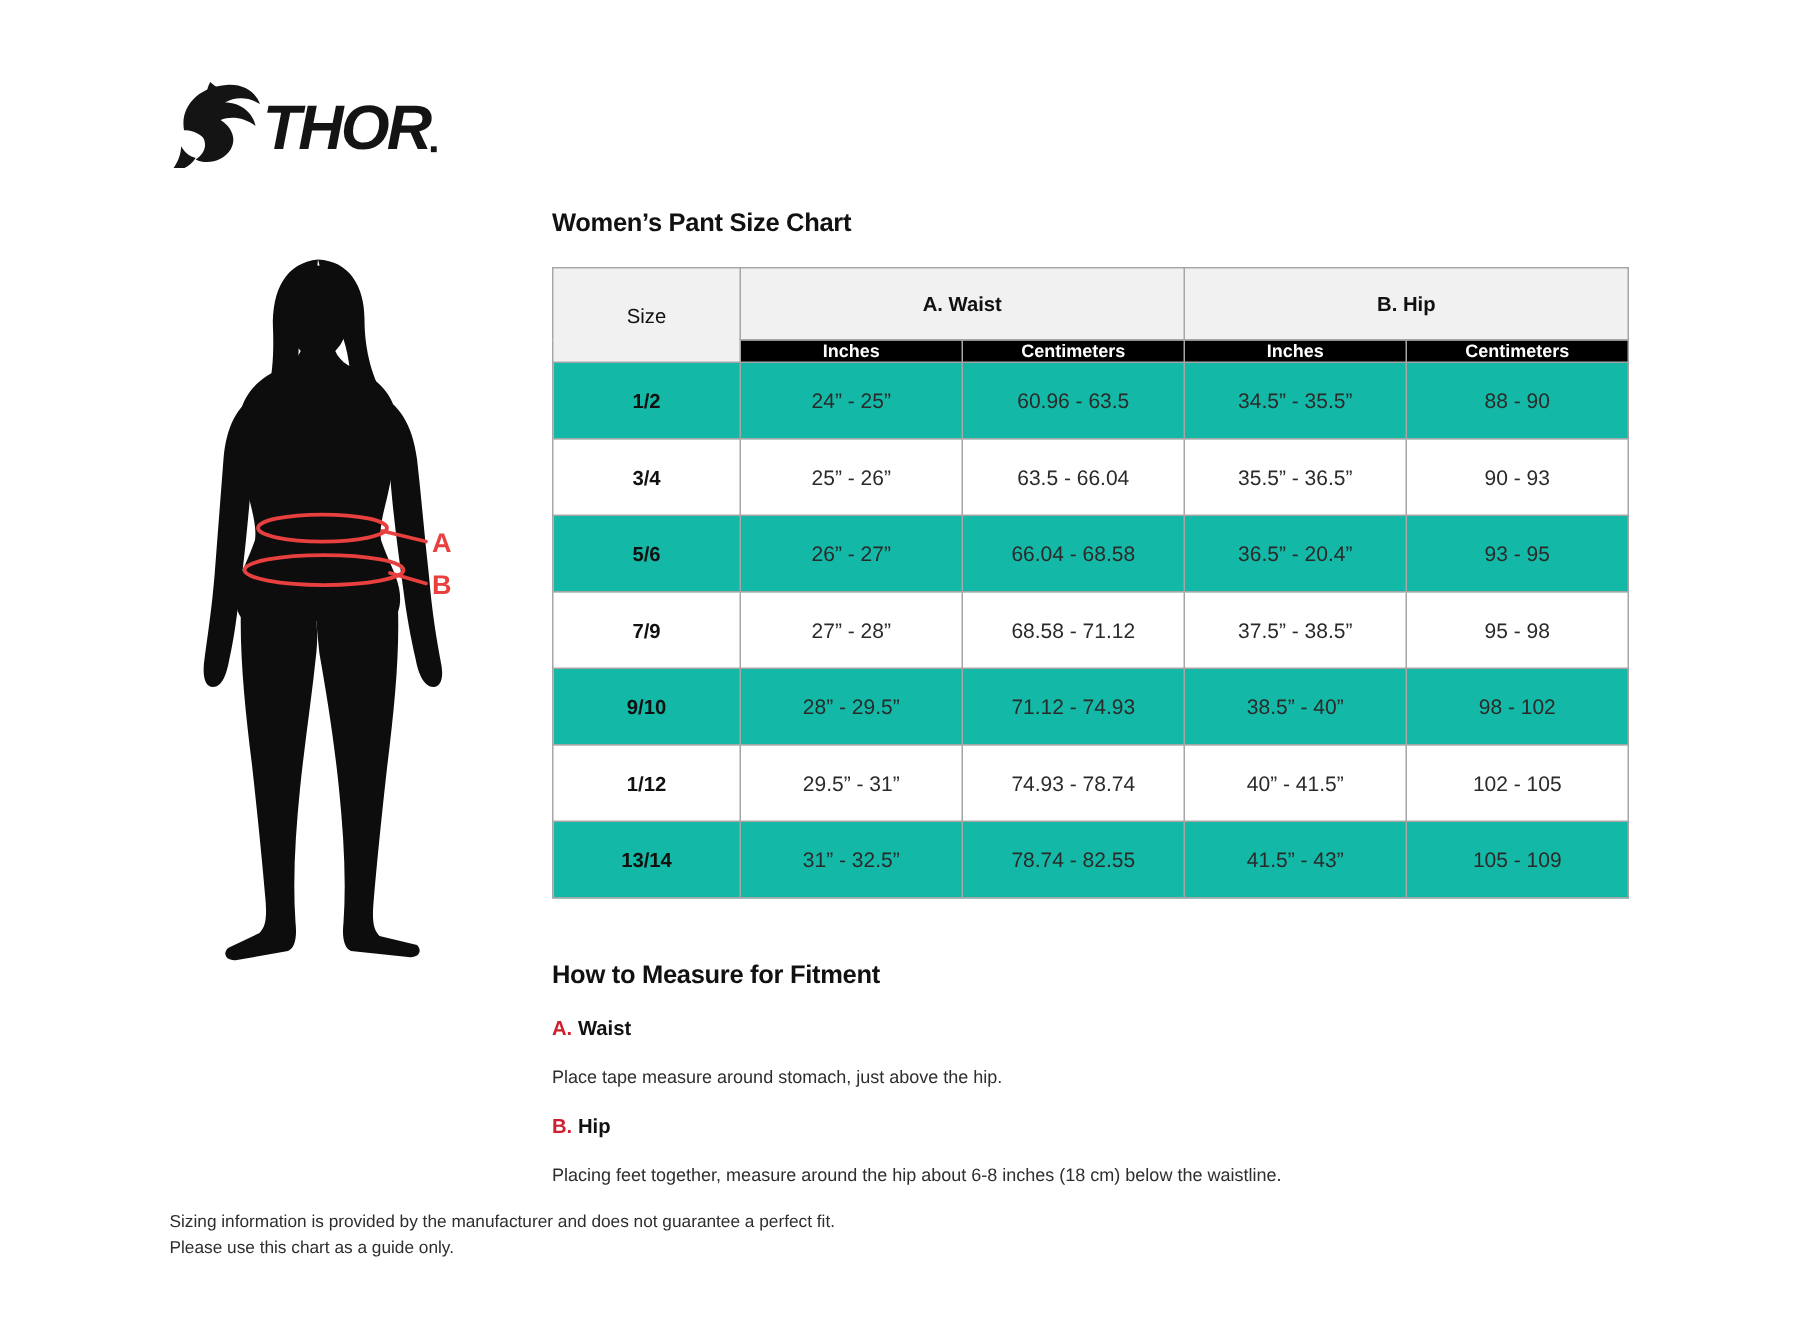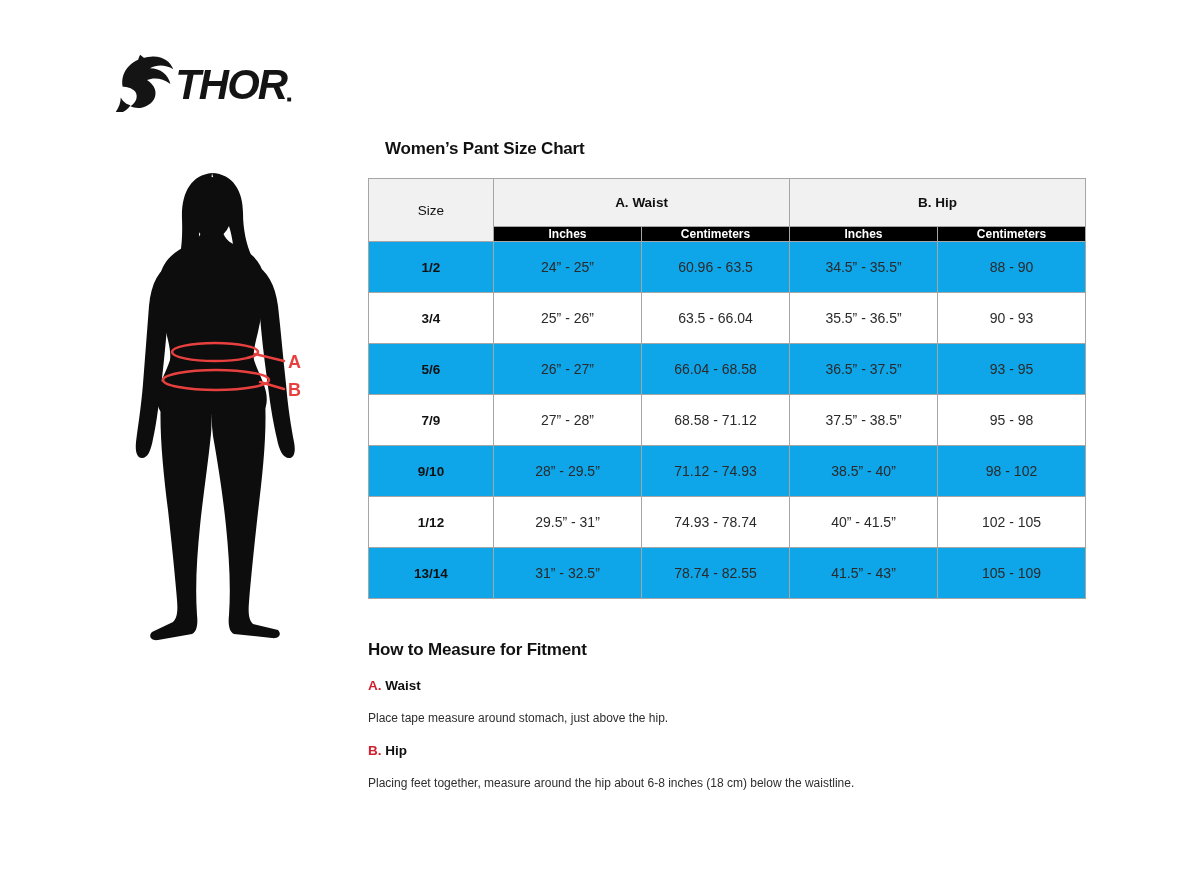--- a/index.html
+++ b/index.html
@@ -8,32 +8,32 @@
   #page { position:relative; width:1200px; height:880px; overflow:hidden; background:#fff; }
 
   
   .logo { position:absolute; left:111px; top:50px; width:185px; height:62px; }
 
   
   .figure { position:absolute; left:115px; top:166px; width:255px; height:505px; }
 
   
   .chart-title { position:absolute; left:368px; top:139px; font-size:17px; font-weight:bold;
-                 color:#111; letter-spacing:-0.2px;margin-left:17px; }
+                 color:#111; letter-spacing:-0.2px; }
 
   table.size-table { position:absolute; left:368px; top:178px; width:717px;
                      border-collapse:collapse; table-layout:fixed; }
   table.size-table th, table.size-table td {
       border:1.5px solid #a6a6a6; text-align:center; vertical-align:middle; }
   .hdr-top { background:#f1f1f1; height:48px; font-size:13.5px; font-weight:bold; color:#111; }
   .hdr-size { background:#f1f1f1; font-size:13.5px; font-weight:normal; color:#111; }
   .hdr-unit { background:#000; color:#fff; height:14px; font-size:12px; font-weight:bold; }
   .row td { height:51px; font-size:14px; color:#2a2a2a; }
   .row td.size-cell { font-weight:bold; color:#111; font-size:13.5px; }
-  .row.striped td { background:#0ea5e9; }
+  .row.striped td { background:#14b8a6; }
   .row.plain td { background:#ffffff; }
 
   
   .measure { position:absolute; left:368px; top:640px; width:580px; }
   .measure-title { font-size:17px; font-weight:bold; color:#111; letter-spacing:-0.2px; }
   .measure-item { margin-top:18px; }
   .measure-item .head { font-size:13.5px; font-weight:bold; color:#111; }
   .measure-item .head .letter { color:#cf1f2e; }
   .measure-item .desc { font-size:12px; color:#2e2e2e; margin-top:18px; }
 
@@ -143,21 +143,21 @@
         <td class="size-cell">3/4</td>
         <td>25” - 26”</td>
         <td>63.5 - 66.04</td>
         <td>35.5” - 36.5”</td>
         <td>90 - 93</td>
       </tr>
       <tr class="row striped">
         <td class="size-cell">5/6</td>
         <td>26” - 27”</td>
         <td>66.04 - 68.58</td>
-        <td>36.5” - 37.5”</td>
+        <td>36.5” - 20.4”</td>
         <td>93 - 95</td>
       </tr>
       <tr class="row plain">
         <td class="size-cell">7/9</td>
         <td>27” - 28”</td>
         <td>68.58 - 71.12</td>
         <td>37.5” - 38.5”</td>
         <td>95 - 98</td>
       </tr>
       <tr class="row striped">
@@ -195,14 +195,18 @@
     </div>
     <div class="measure-item">
       <div class="head">
         <span class="letter">B.</span>
         <span>Hip</span>
       </div>
       <div class="desc">Placing feet together, measure around the hip about 6-8 inches (18 cm) below the waistline.</div>
     </div>
   </div>
 
+  <div class="footer">
+    <div>Sizing information is provided by the manufacturer and does not guarantee a perfect fit.</div>
+    <div>Please use this chart as a guide only.</div>
+  </div>
 
 </div>
 
 </body></html>

